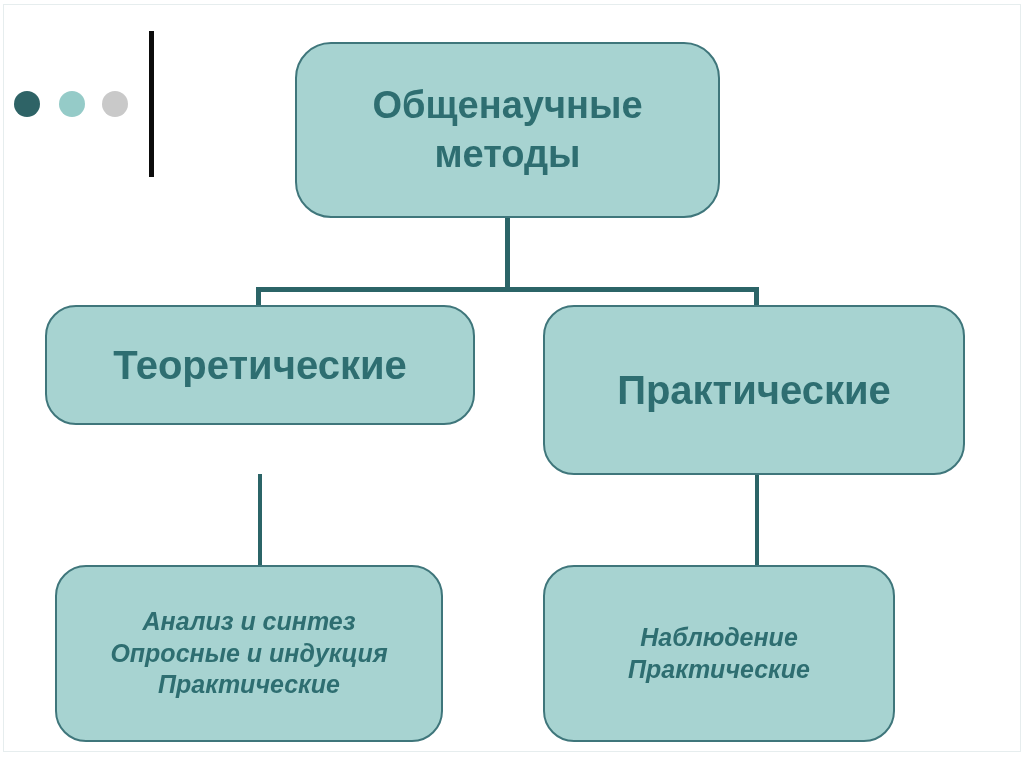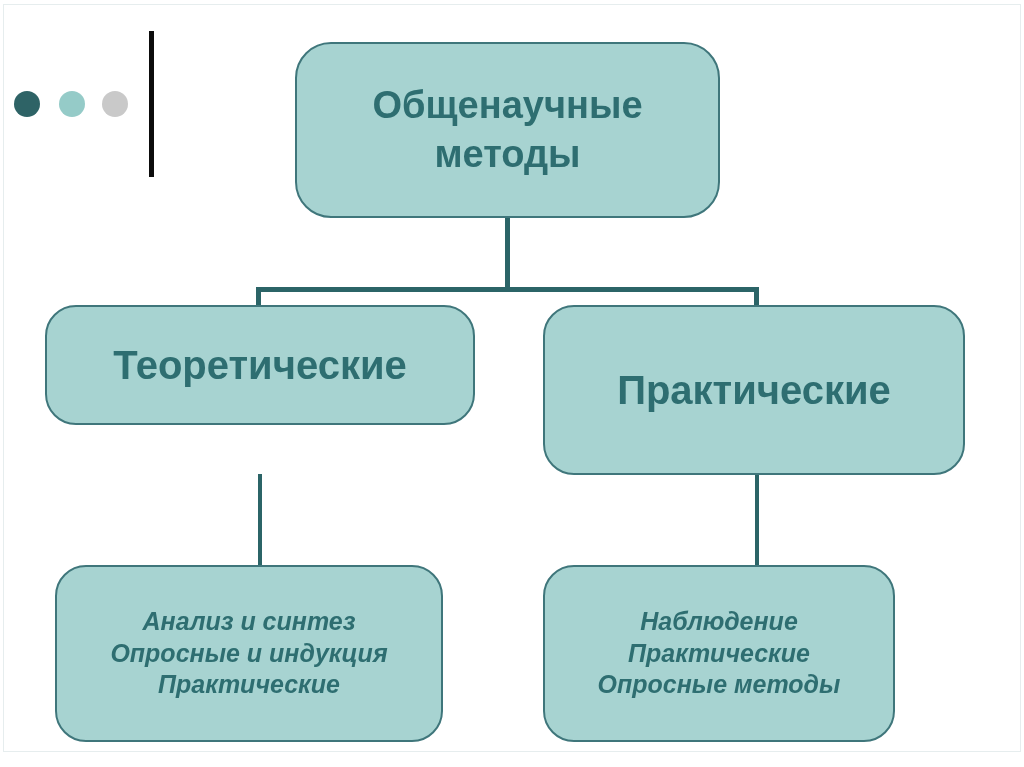--- a/index.html
+++ b/index.html
@@ -112,16 +112,15 @@
 
   <div class="node node-leaf node-leaf-theoretical">
     <div>Анализ и синтез</div>
     <div>Опросные и индукция</div>
     <div>Практические</div>
   </div>
 
   <div class="node node-leaf node-leaf-practical">
     <div>Наблюдение</div>
     <div>Практические</div>
-    <div>Опросные методы</div>
   </div>
 
 </div>
 
 </body></html>

